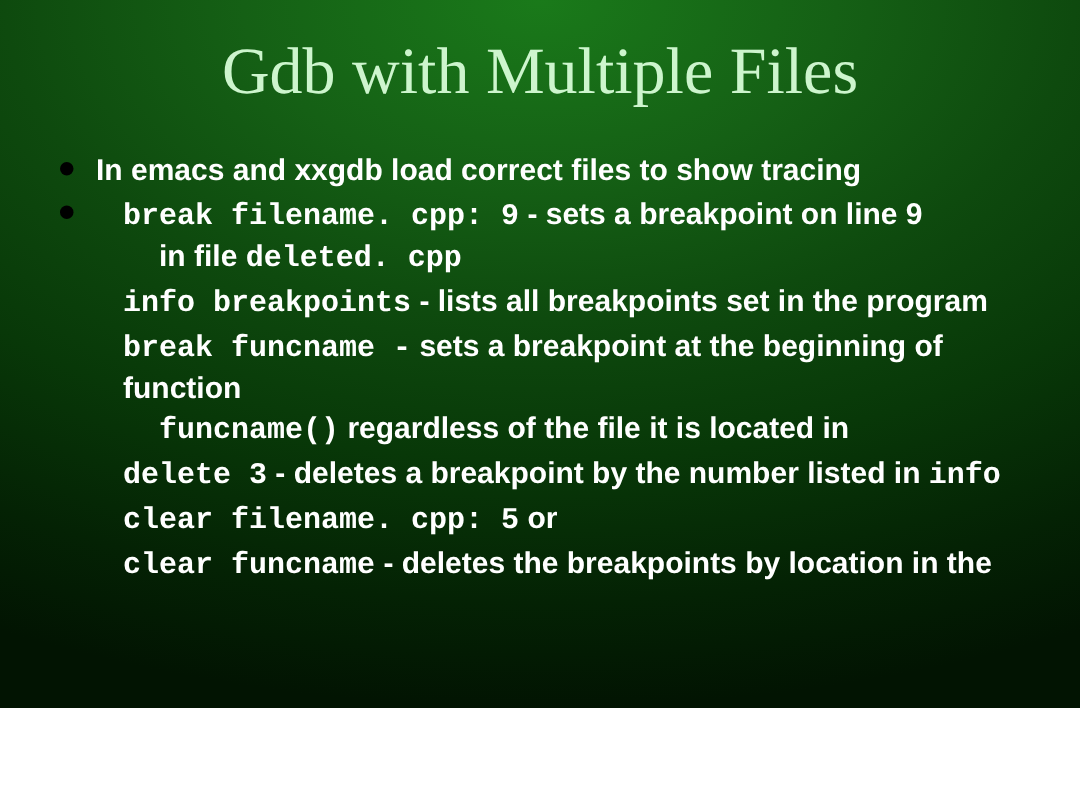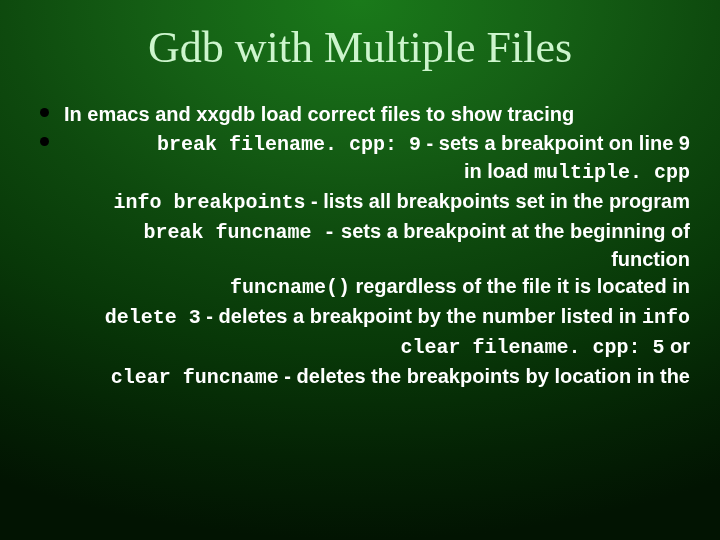--- a/index.html
+++ b/index.html
@@ -4,21 +4,21 @@
 <style>
   html, body {
     margin: 0;
     padding: 0;
     width: 720px;
     height: 540px;
     overflow: hidden;
   }
   .slide {
     width: 720px;
-    height: 540px;
+    height: 472px;
     background: radial-gradient(ellipse 110% 100% at 50% 0%,
                 #1a7a1a 0%,
                 #156015 25%,
                 #0e4a0e 45%,
                 #083808 65%,
                 #042204 85%,
                 #021402 100%);
     box-sizing: border-box;
     padding: 22px 30px 30px 30px;
     font-family: Arial, Helvetica, sans-serif;
@@ -52,21 +52,20 @@
     top: 7px;
     width: 9px;
     height: 9px;
     background: #000000;
     border-radius: 50%;
   }
   .sub {
     list-style: none;
     padding: 0 0 0 18px;
     margin: 2px 0 0 0;
-    text-align: right;
   }
   .sub > li {
     margin-bottom: 2px;
   }
   .cont {
     padding-left: 24px;
   }
   .mono {
     font-family: "Courier New", Courier, monospace;
   }
@@ -80,21 +79,21 @@
   <ul class="bullets">
     <li>
       <span>In emacs and xxgdb load correct files to show tracing</span>
     </li>
     <li>
       <ul class="sub">
 
         <li>
           <span class="mono">break filename. cpp: 9</span><span> - sets a breakpoint on line 9</span>
           <div class="cont">
-            <span>in load </span><span class="mono">multiple. cpp</span>
+            <span>in file </span><span class="mono">deleted. cpp</span>
           </div>
         </li>
 
         <li>
           <span class="mono">info breakpoints</span><span> - lists all breakpoints set in the program</span>
         </li>
 
         <li>
           <span class="mono">break funcname -</span><span> sets a breakpoint at the beginning of function</span>
           <div class="cont">

